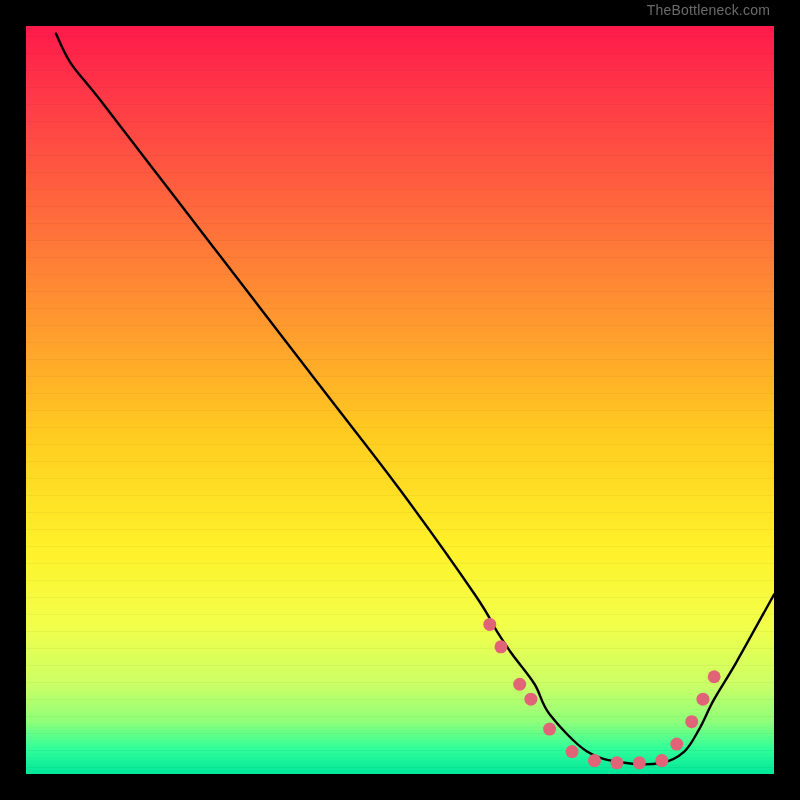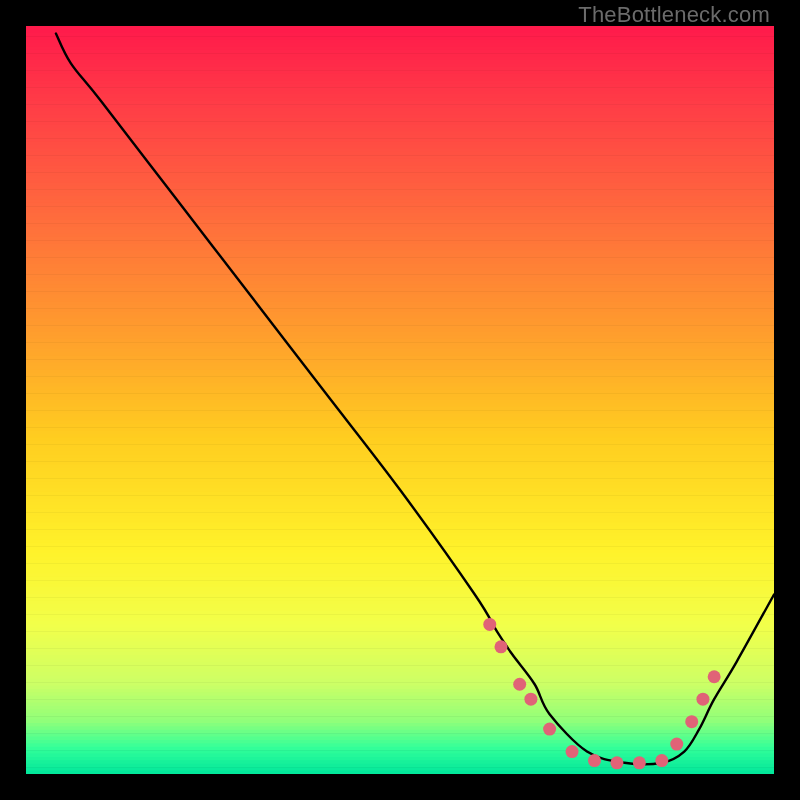--- a/index.html
+++ b/index.html
@@ -15,21 +15,21 @@
   .plot {
     position: absolute;
     left: 0; top: 0; width: 748px; height: 748px;
     z-index: 1;
   }
   .watermark {
     position: absolute;
     top: 2px;
     right: 30px;
     font-family: Arial, Helvetica, sans-serif;
-    font-size: 22px;
+    font-size: 14px;
     color: #6b6b6b;
     font-weight: 500;
     z-index: 5;
     letter-spacing: 0.2px;
   }
   svg { display: block; }
 </style>
 </head>
 <body>
 

